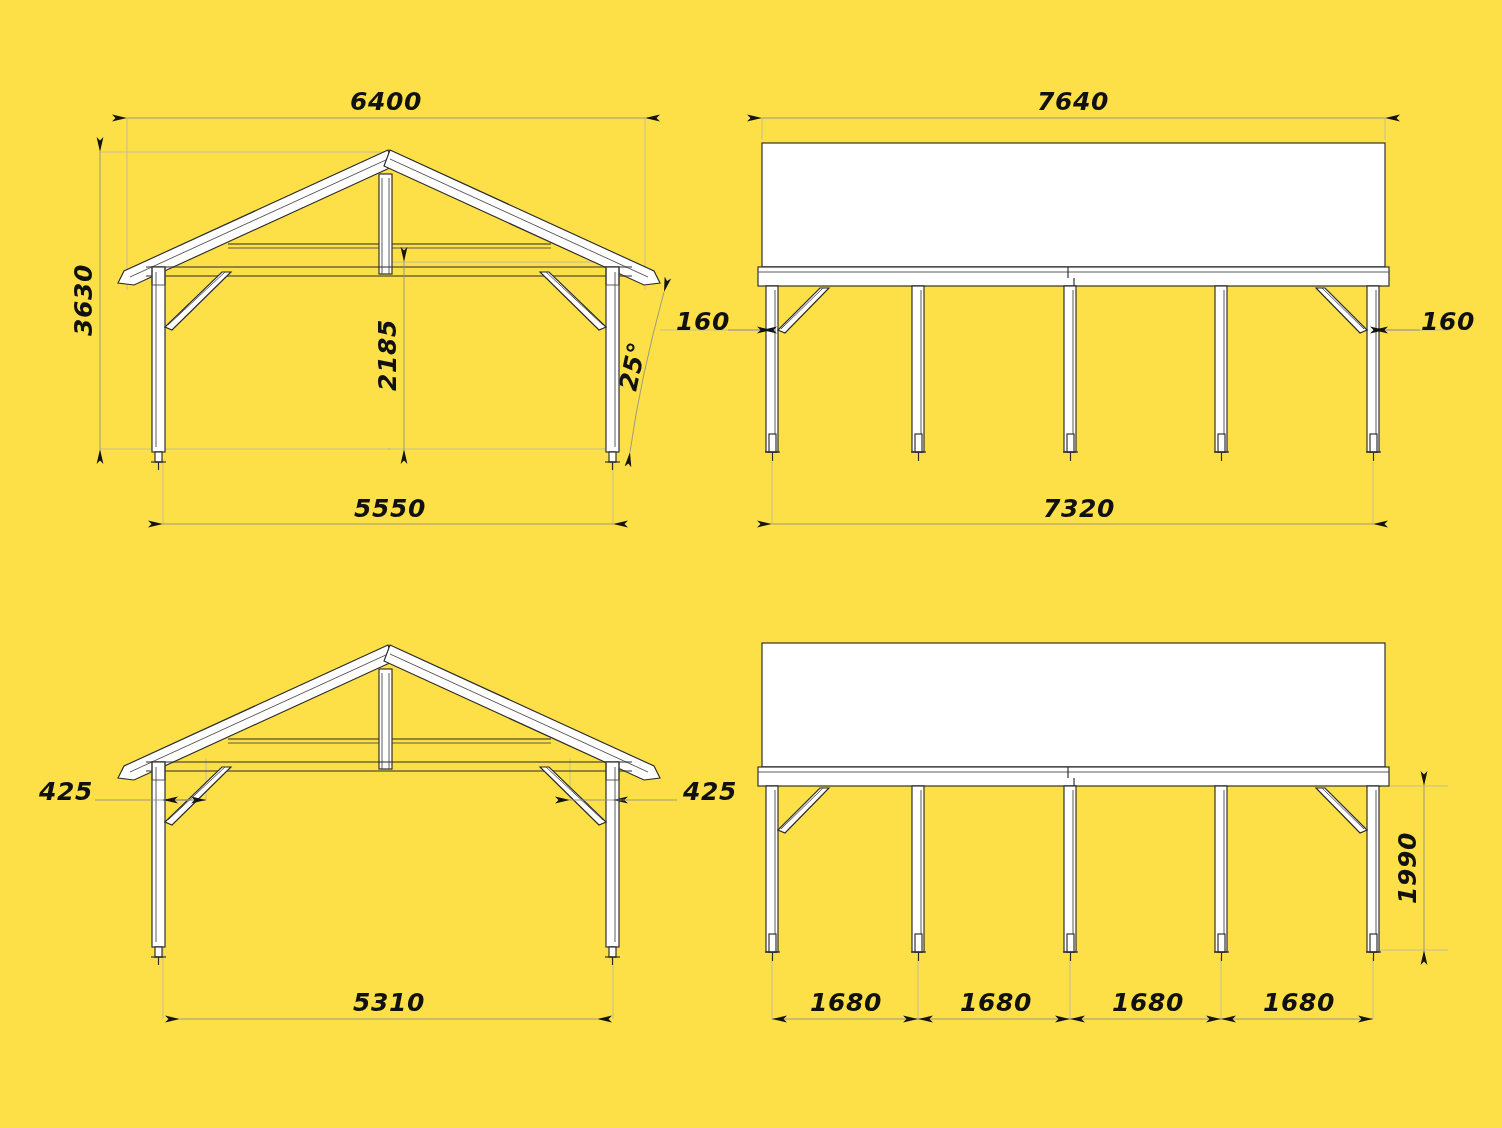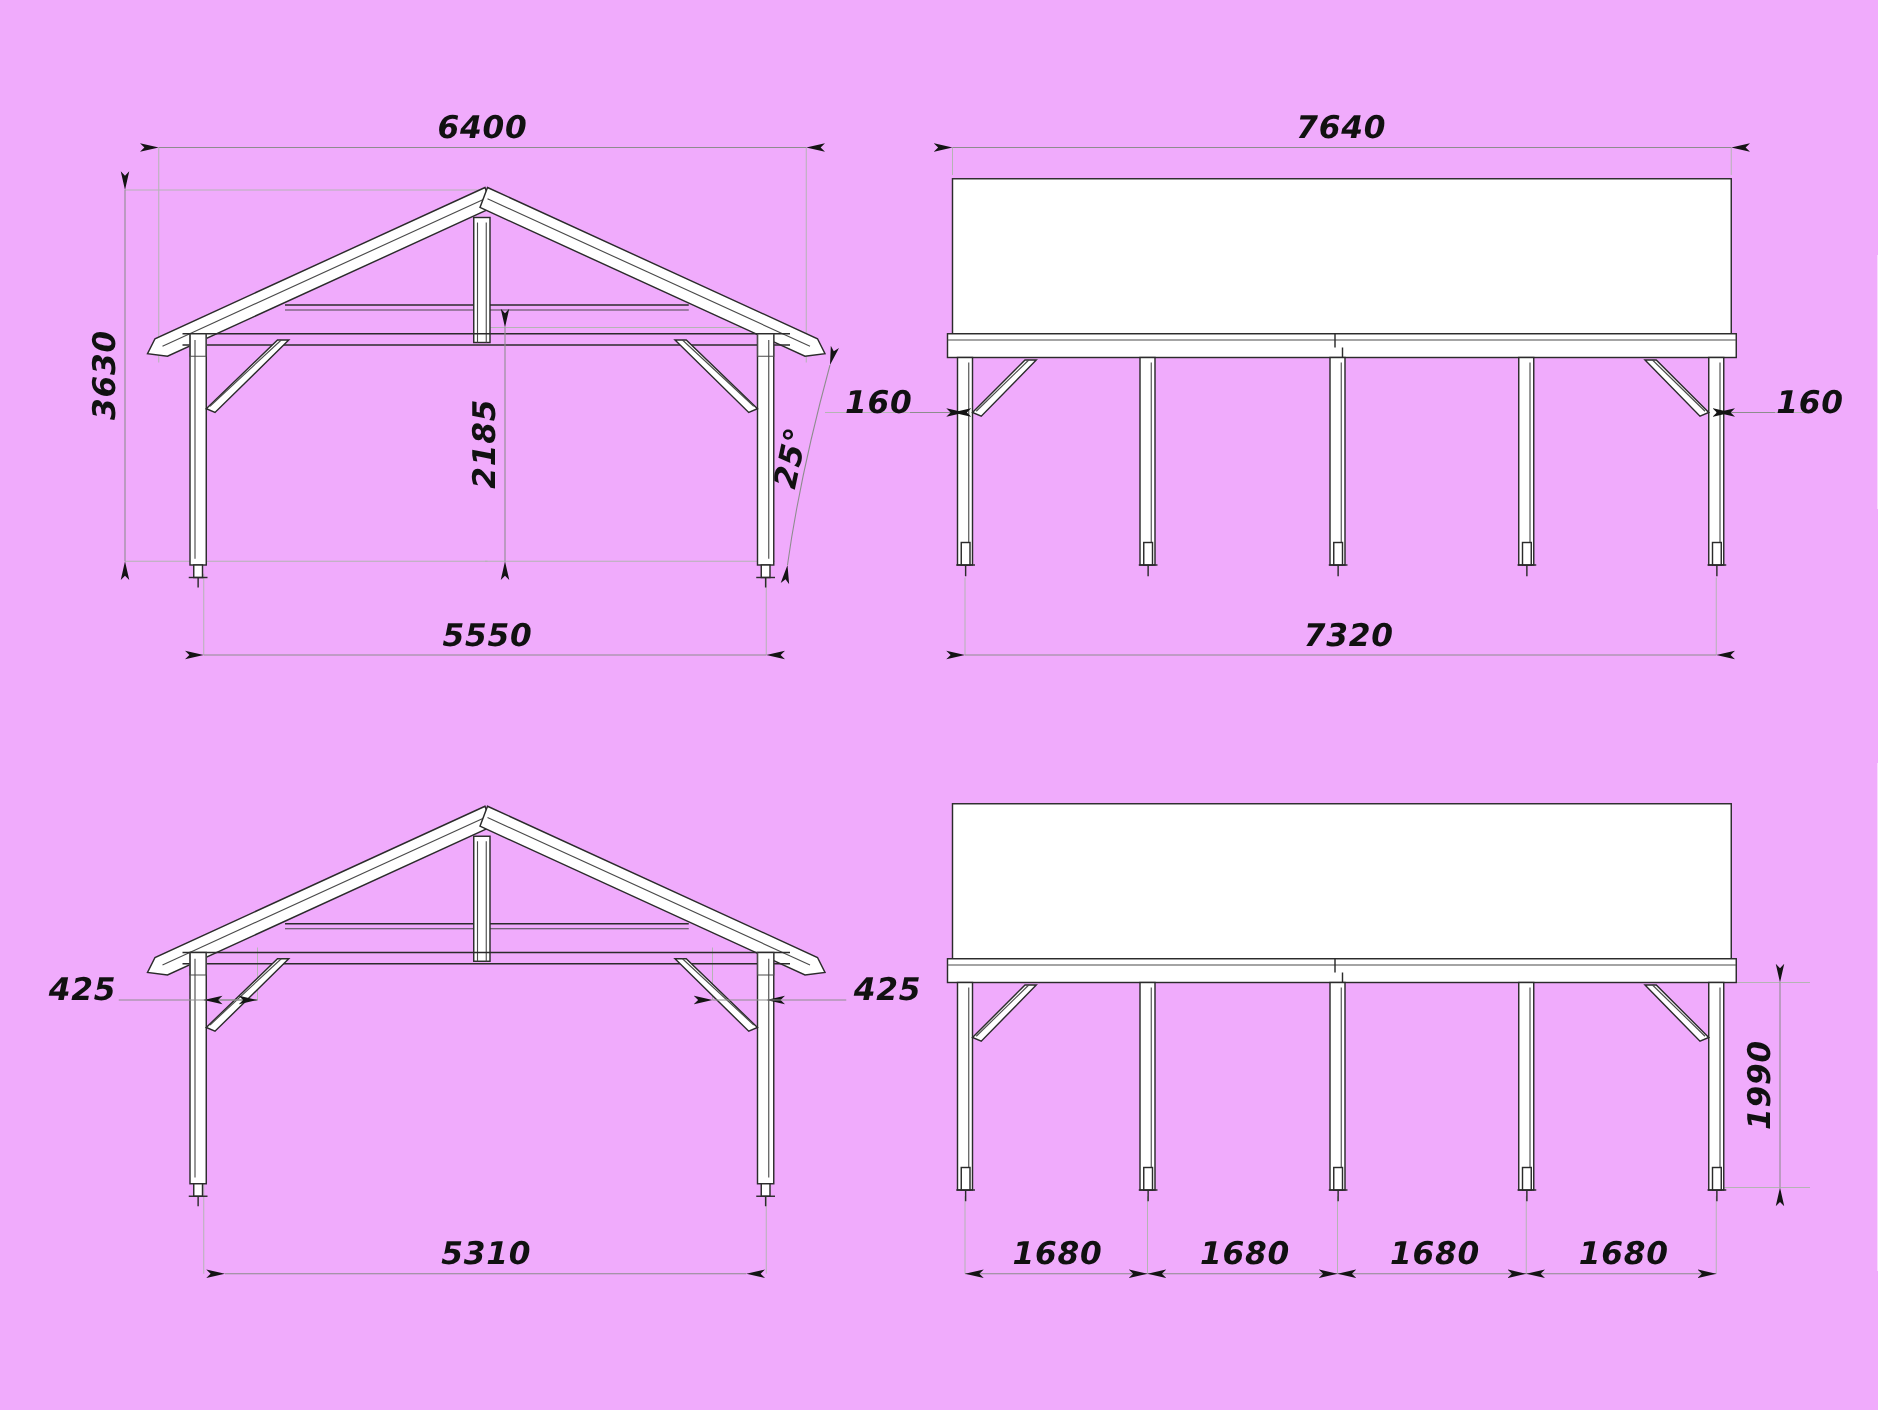--- a/index.html
+++ b/index.html
@@ -10,21 +10,21 @@
   body {
     width: 1502px;
     height: 1128px;
     font-family: "DejaVu Sans", sans-serif;
     overflow: hidden;
   }
   #sheet {
     position: relative;
     width: 1502px;
     height: 1128px;
-    background: #f0abfc;
+    background: #fde047;
   }
   svg.drawing {
     position: absolute;
     top: 0;
     left: 0;
     width: 1502px;
     height: 1128px;
     display: block;
   }
   

